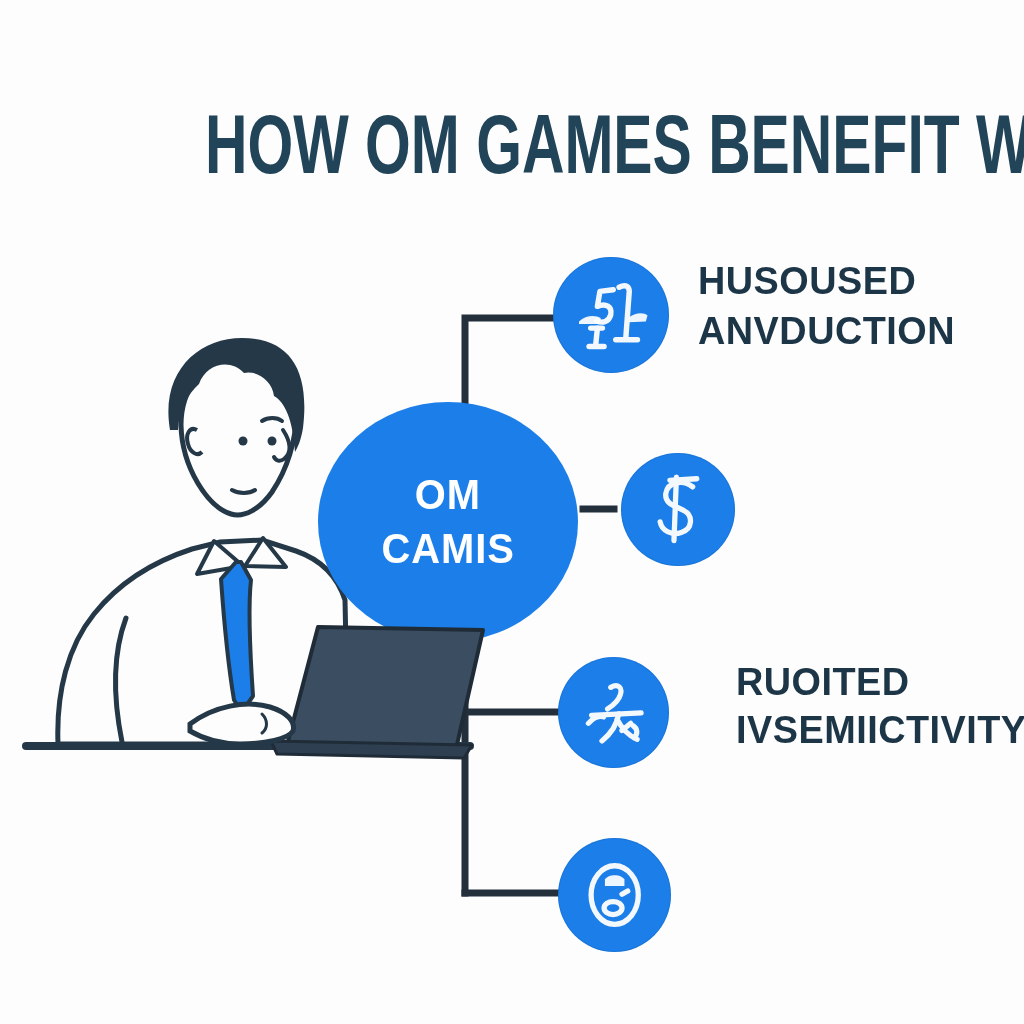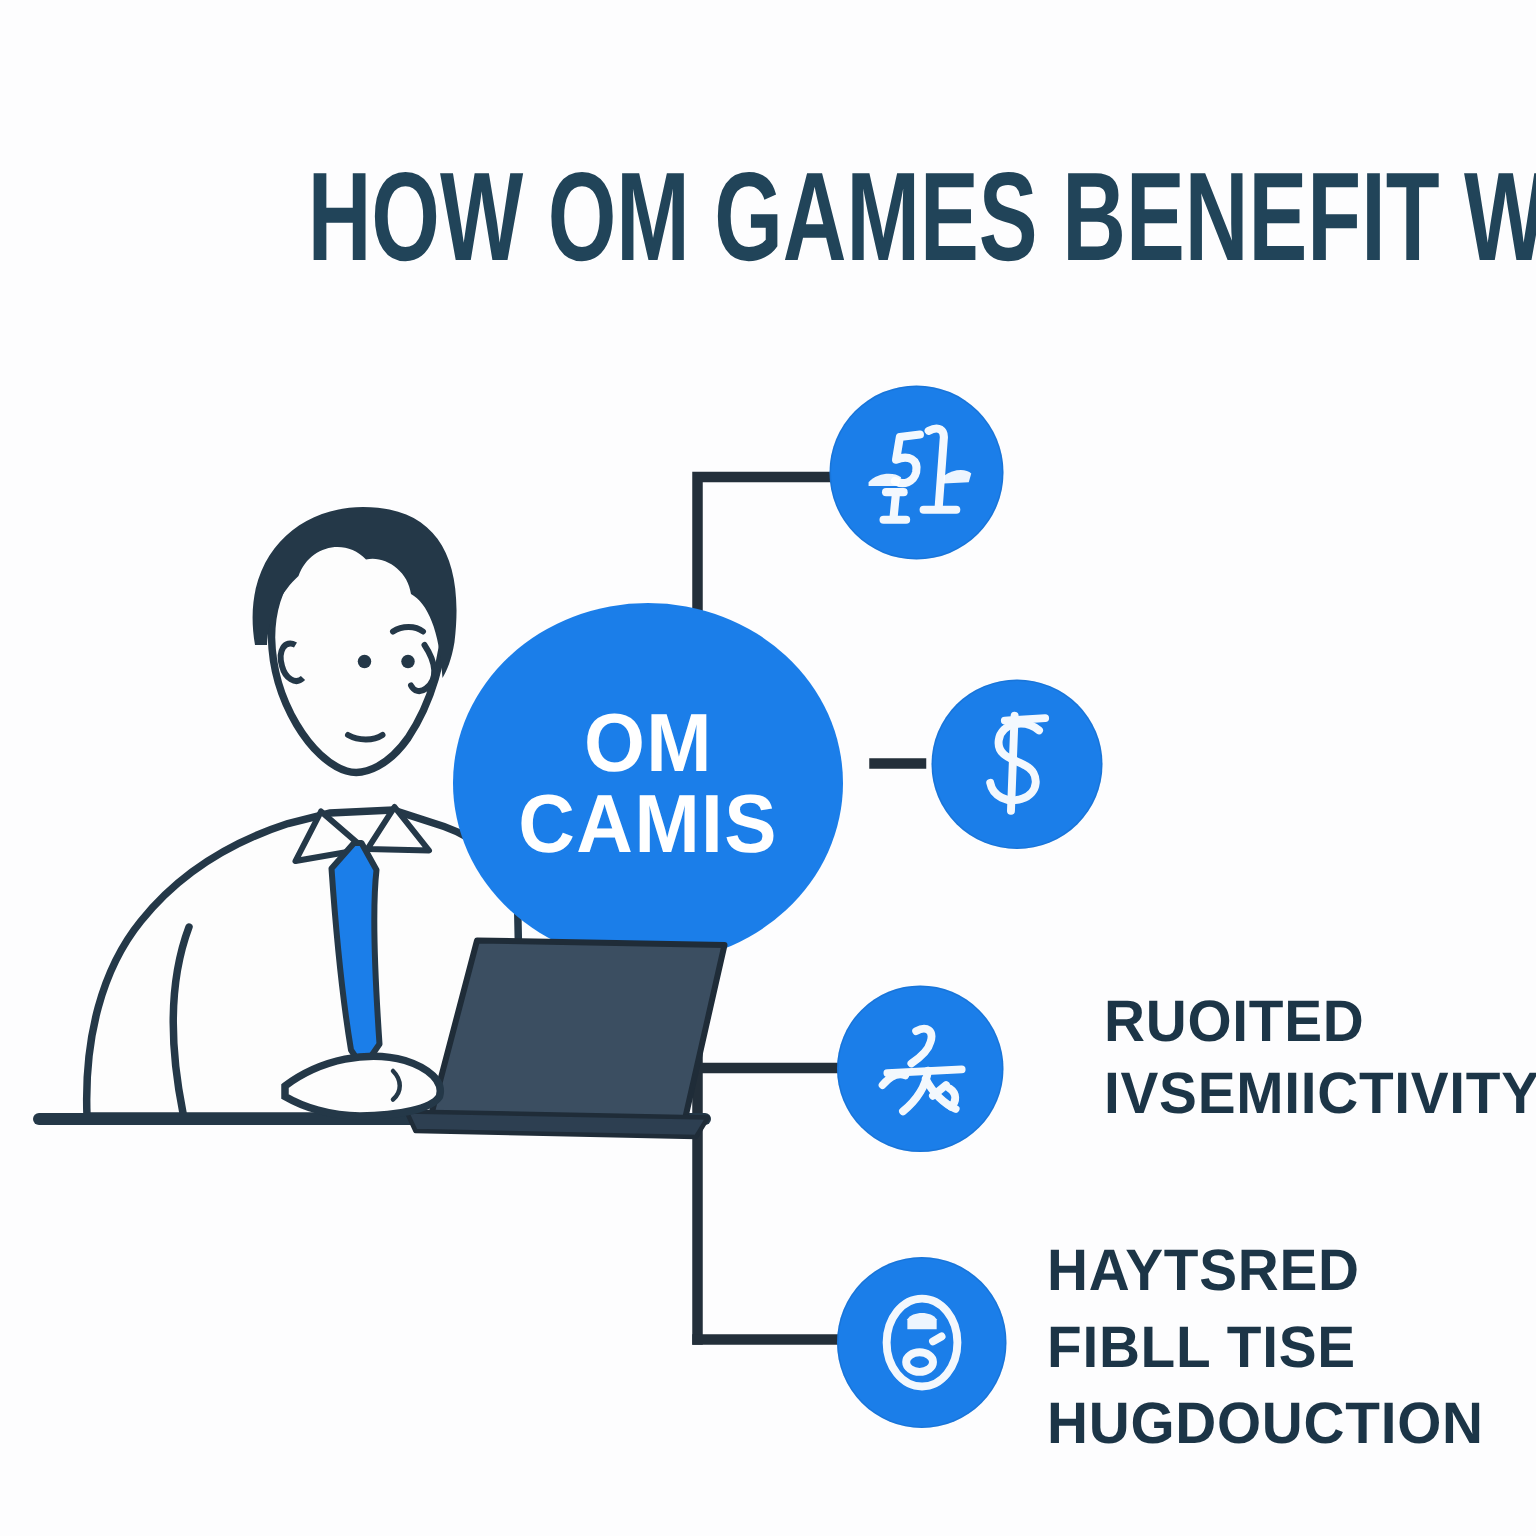--- a/index.html
+++ b/index.html
@@ -15,24 +15,24 @@
   .layer{position:absolute;left:0;top:0;width:1024px;height:1024px;pointer-events:none;}
 
   .title{
     position:absolute;left:0;top:96px;width:1024px;
     text-align:center;white-space:nowrap;
     color:#214459;font-weight:700;font-size:84px;letter-spacing:0px;
   }
   .title .squeeze{display:inline-block;transform:scaleX(0.70);transform-origin:50% 50%;}
 
   .center-circle{
-    position:absolute;left:302px;top:402px;width:260px;height:240px;
+    position:absolute;left:318px;top:402px;width:260px;height:240px;
     background:#1b7ee9;border-radius:50%;
     display:flex;flex-direction:column;align-items:center;justify-content:center;
-    color:#ffffff;font-weight:700;font-size:55px;line-height:54px;
+    color:#ffffff;font-weight:700;font-size:42px;line-height:54px;
     text-align:center;letter-spacing:1px;
   }
   .center-circle .squeeze{display:inline-block;transform:scaleX(0.95);transform-origin:50% 50%;}
 
   .icon-circle{
     position:absolute;border-radius:50%;background:#1b7ee9;
     box-shadow:0 0 0 1px rgba(20,90,170,0.25) inset;
     display:flex;align-items:center;justify-content:center;
   }
   .icon-circle svg{width:72%;height:72%;}
@@ -112,20 +112,24 @@
         <path d="M56,80 L82,80"></path>
         <path d="M53,20 L37,22 L34,40 C44,36 52,40 50,50 C48,58 40,61 33,57"></path>
         <path d="M34,66 L32,86"></path>
         <path d="M26,66 L40,66"></path>
         <path d="M24,88 L42,88"></path>
       </g>
       <path class="icon-fill" d="M12,58 C20,50 32,50 38,54 L36,61 L12,61 Z"></path>
       <path class="icon-fill" d="M72,53 C80,47 90,47 94,51 L92,58 L72,59 Z"></path>
     </svg>
   </div>
+  <div class="item-text" style="left:698px;top:256px;">
+    <span class="line">HUSOUSED</span>
+    <span class="line">ANVDUCTION</span>
+  </div>
 
   <div class="icon-circle" style="left:621px;top:453px;width:114px;height:113px;">
     <svg viewBox="0 0 100 100">
       <g class="icon-stroke">
         <path d="M68,22 C56,12 37,16 35,30 C33,44 49,46 57,51 C69,57 68,74 54,78 C42,82 30,76 28,65"></path>
         <path d="M48,10 L45,88"></path>
         <path d="M40,14 L73,12"></path>
       </g>
     </svg>
   </div>
@@ -151,19 +155,14 @@
   <div class="icon-circle" style="left:558px;top:838px;width:113px;height:114px;">
     <svg viewBox="0 0 100 100">
       <g class="icon-stroke">
         <ellipse cx="50" cy="50" rx="29" ry="36"></ellipse>
         <ellipse cx="48" cy="66" rx="11" ry="8"></ellipse>
         <path d="M59,49 L66,45"></path>
       </g>
       <path class="icon-fill" d="M38,31 C42,24 58,24 62,31 L62,39 L38,39 Z"></path>
     </svg>
   </div>
-  <div class="item-text" style="left:698px;top:822px;line-height:51px;">
-    <span class="line">HAYTSRED</span>
-    <span class="line">FIBLL TISE</span>
-    <span class="line">HUGDOUCTION</span>
-  </div>
 
 </div>
 
 </body></html>

